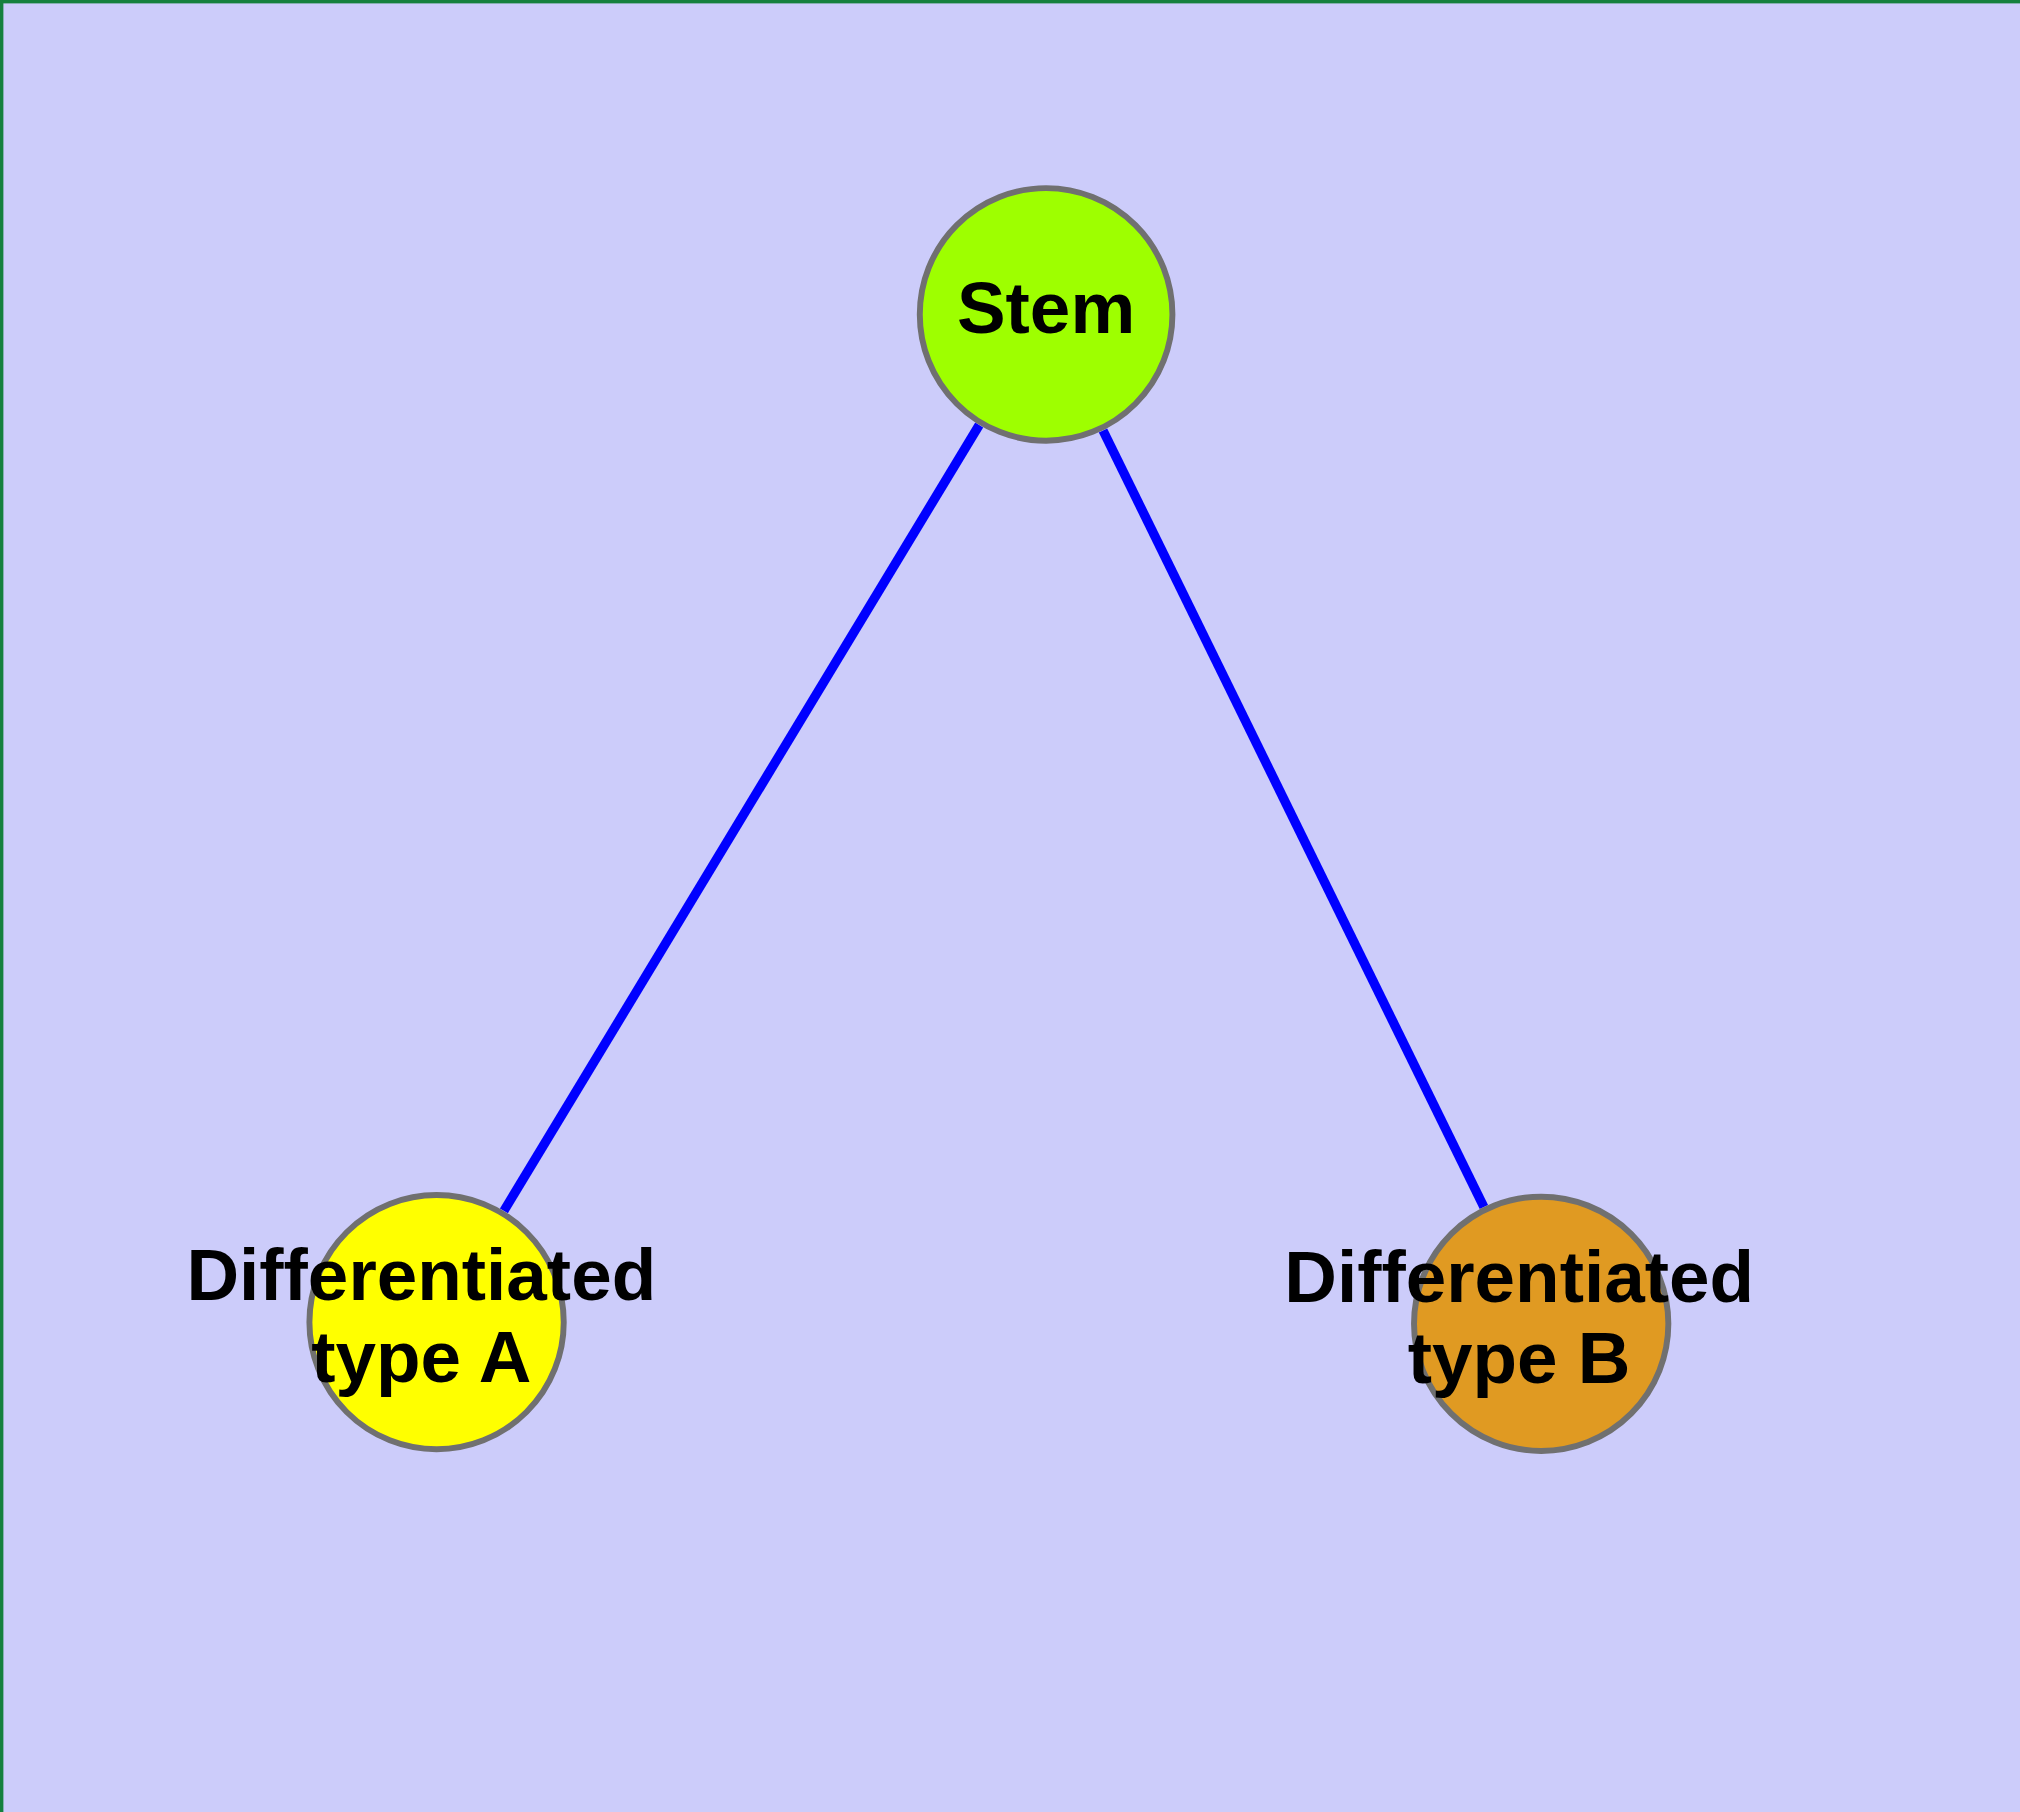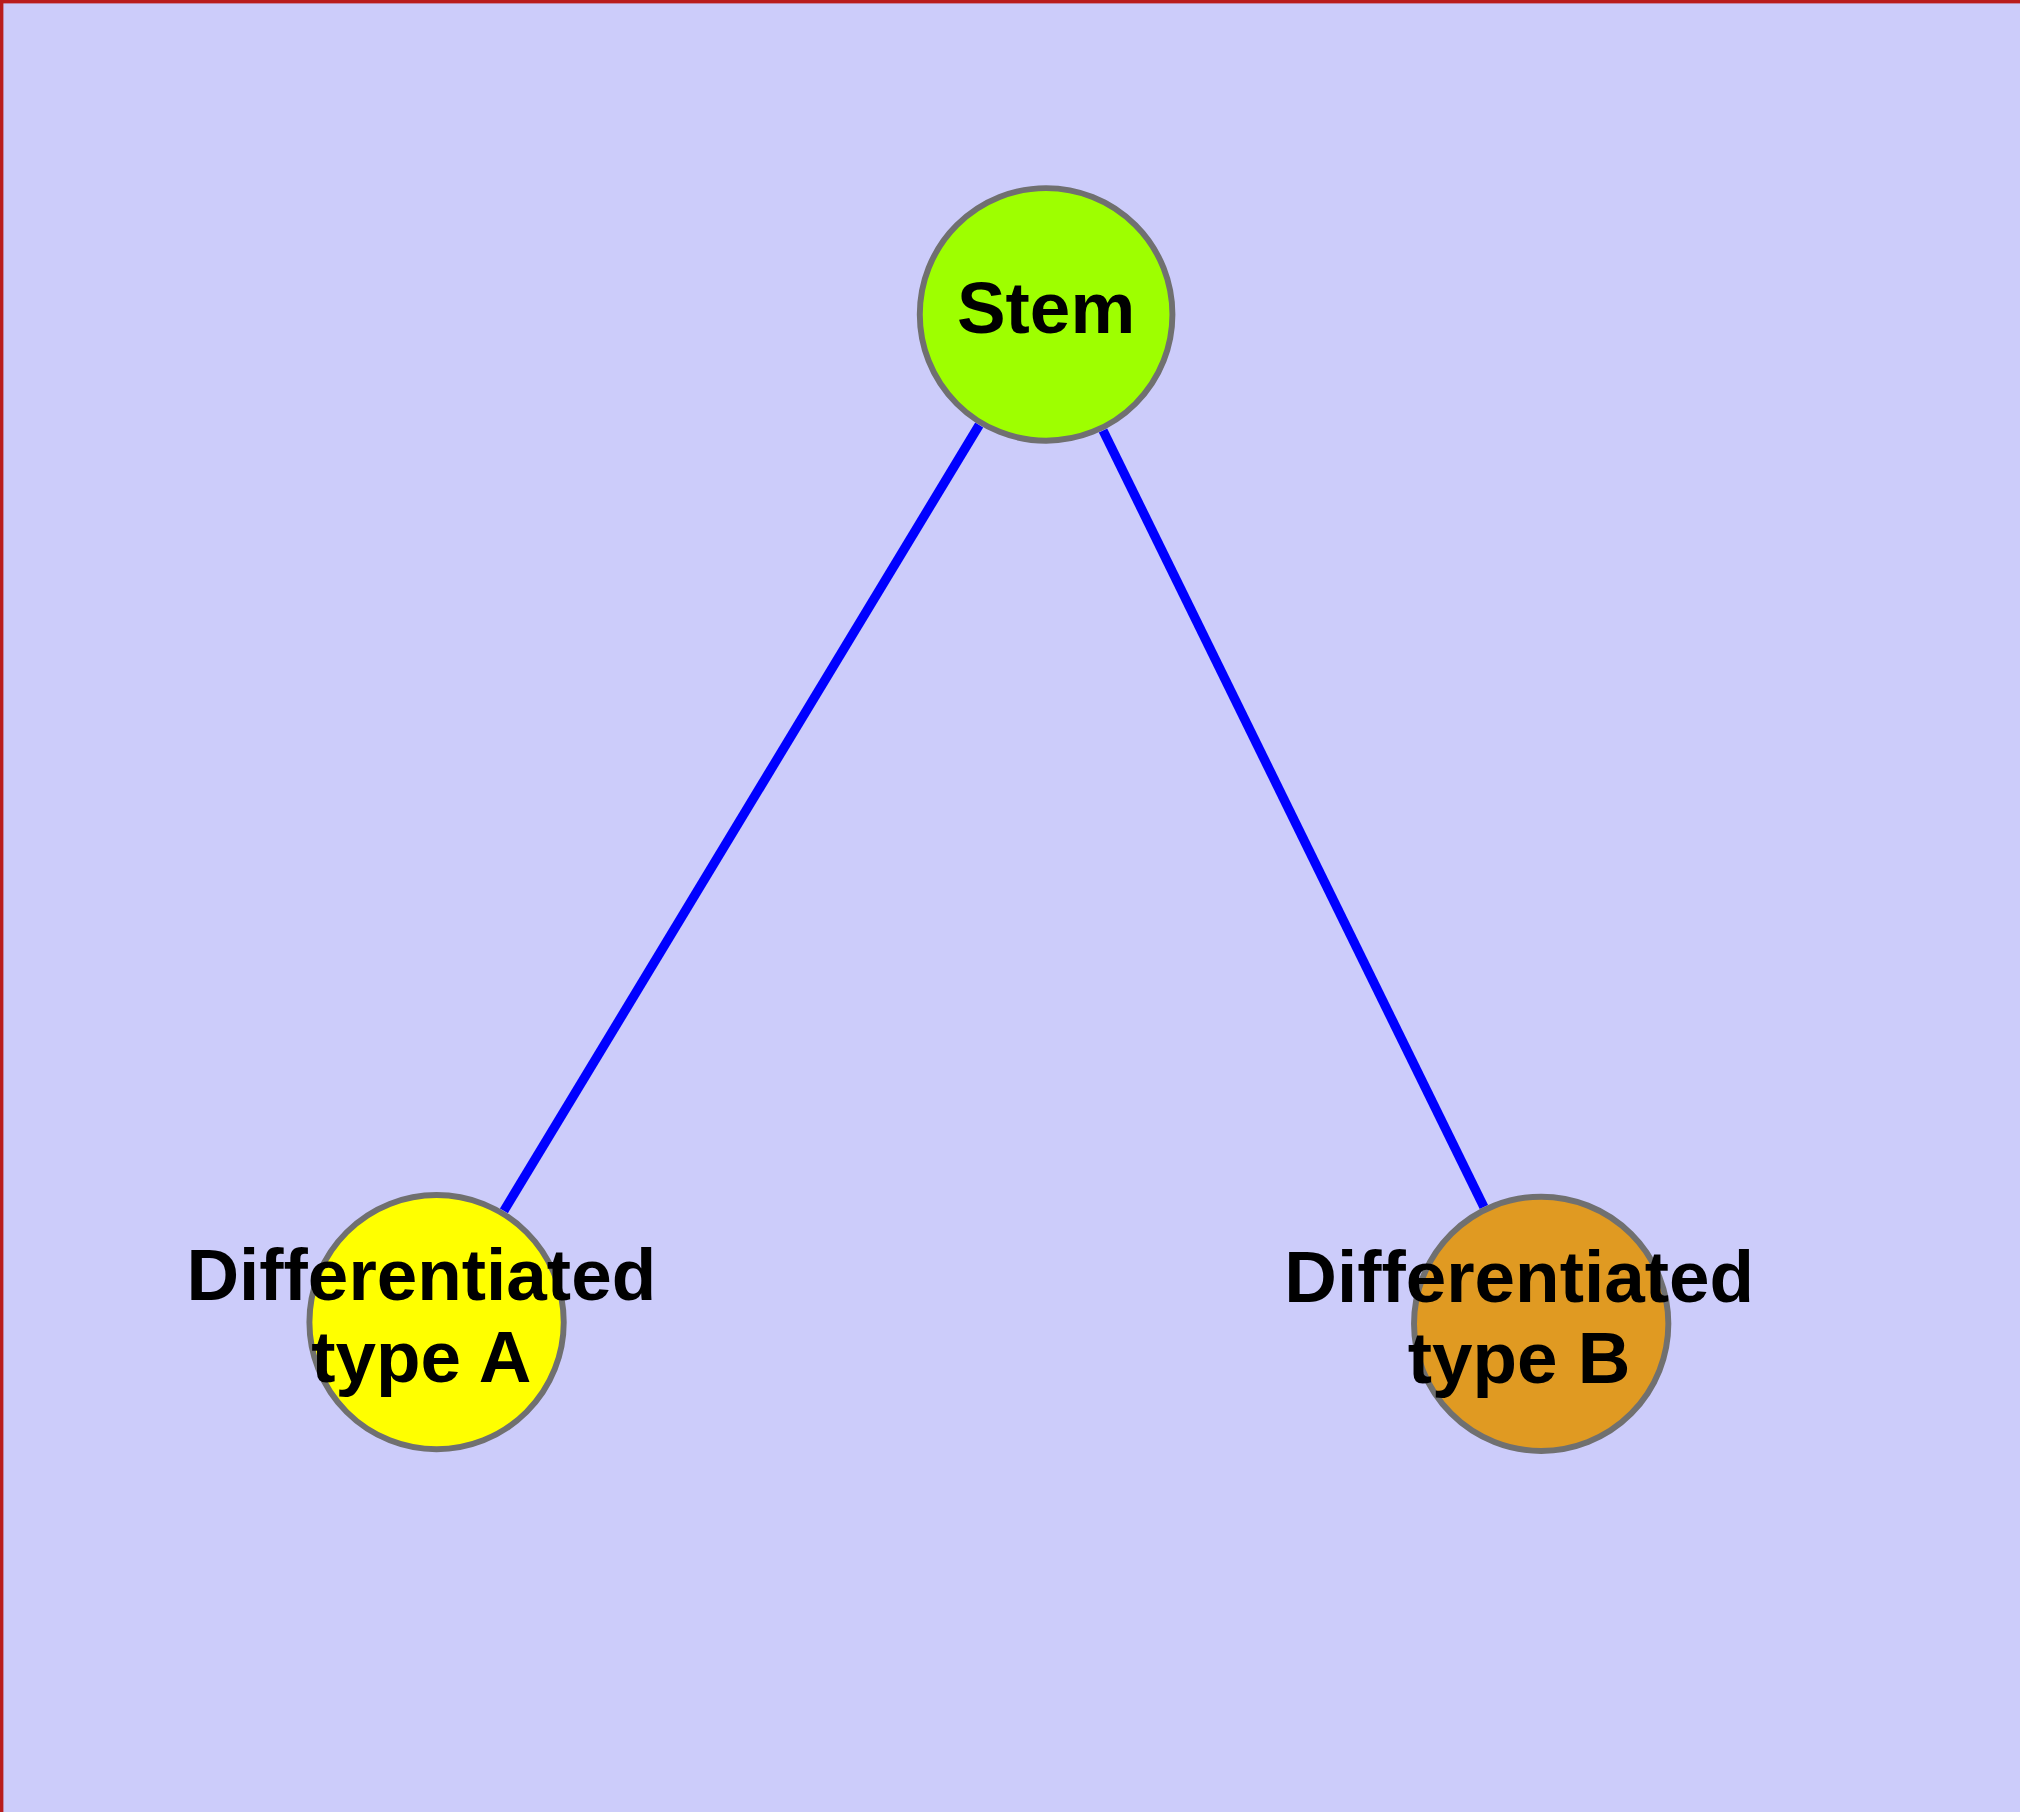--- a/index.html
+++ b/index.html
@@ -27,21 +27,21 @@
     font-weight: bold;
     fill: #000000;
     text-anchor: middle;
     dominant-baseline: middle;
     paint-order: normal;
   }
 </style>
 </head>
 <body>
 
-<div id="canvas" style="background: #b91c1c; text-align: right;">
+<div id="canvas" style="background: #15803d; text-align: right;">
   <svg id="graph-svg" viewBox="0 0 2384 2138" preserveAspectRatio="none" xmlns="http://www.w3.org/2000/svg">
 
     <rect id="bg-rect" x="4" y="4" width="2380" height="2134" fill="#ccccfa"></rect>
 
     <g id="edge-layer">
         <line x1="1155.0879437311362" y1="501.4957370009445" x2="594.4295123755448" y2="1428.6485532482297" stroke="#0000ff" stroke-width="11" stroke-linecap="butt"></line>
         <line x1="1301.1403326937443" y1="507.9248908189205" x2="1750.4194028295753" y2="1424.177241044562" stroke="#0000ff" stroke-width="11" stroke-linecap="butt"></line>
       </g>
     <g id="node-layer">
         <circle cx="1234" cy="371" r="149" fill="#9eff00" stroke="#707070" stroke-width="7"></circle>

